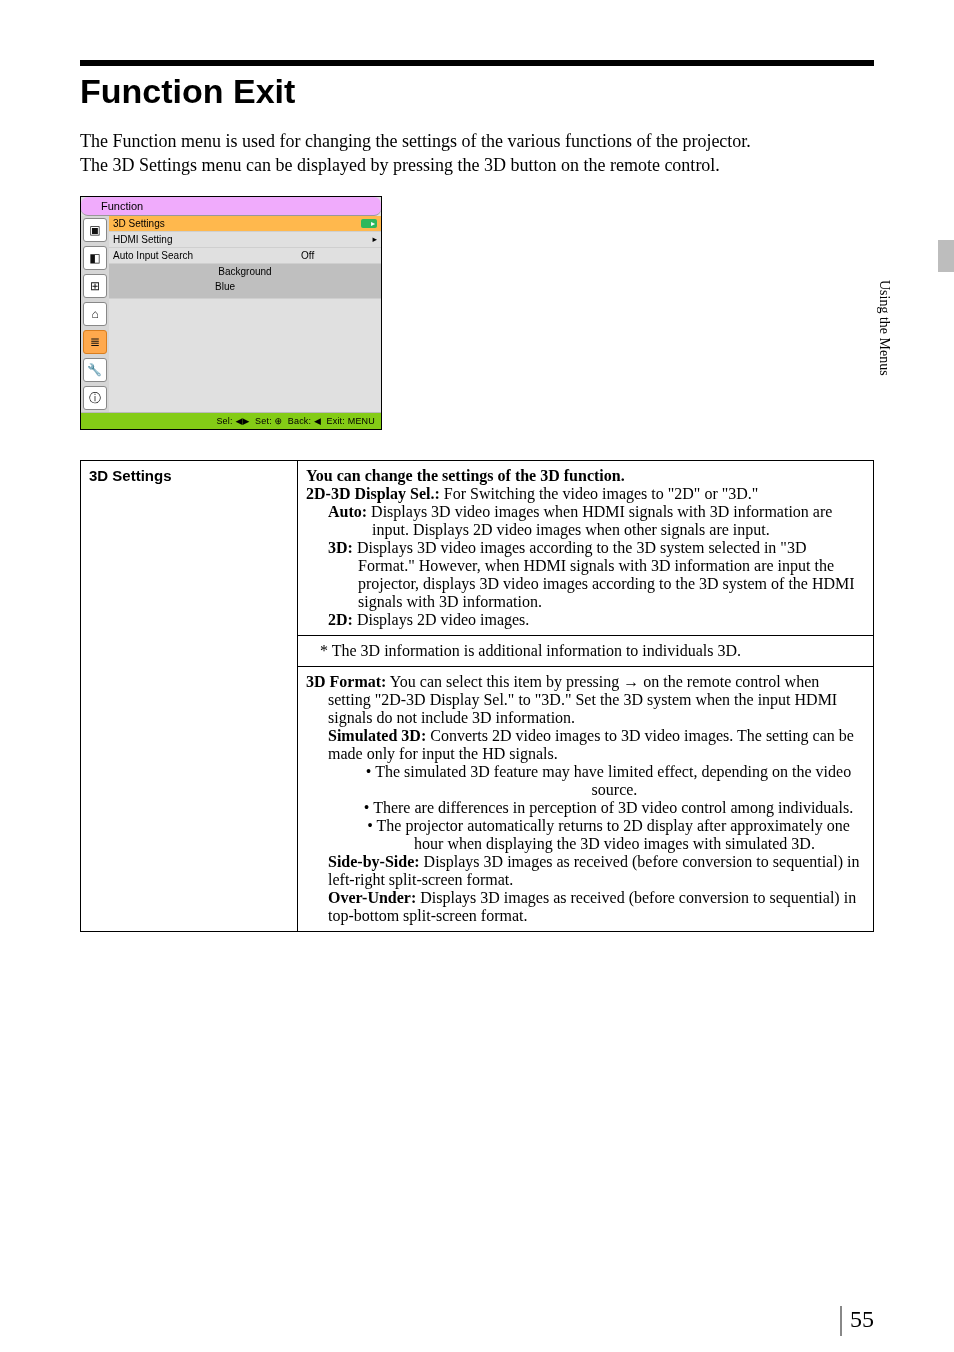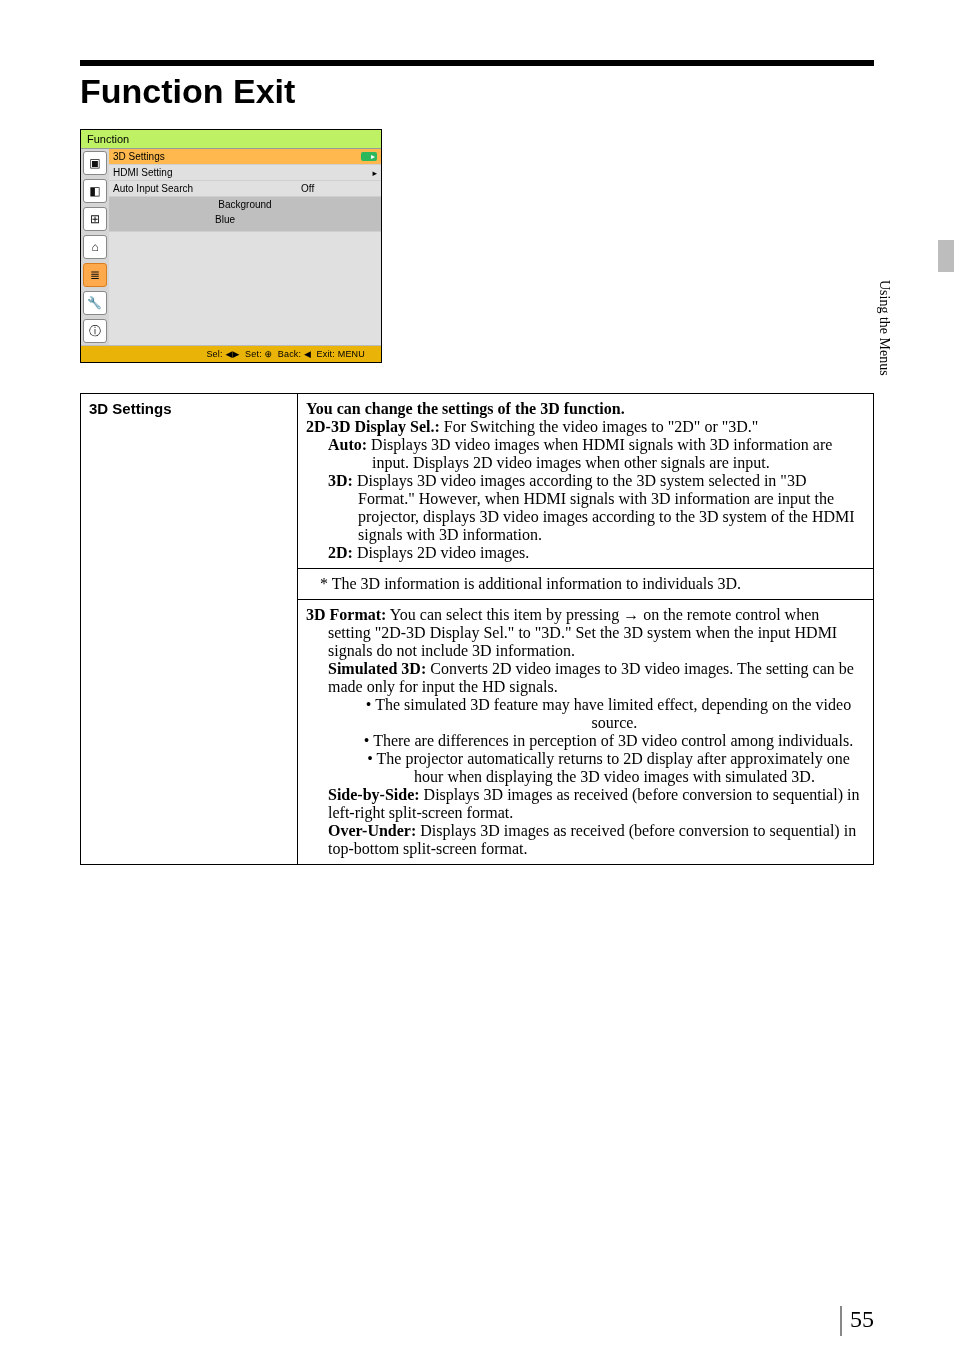--- a/index.html
+++ b/index.html
@@ -53,24 +53,25 @@
   
   .menu-box {
     width: 300px;
     border: 1px solid #000;
     font-family: Arial, Helvetica, sans-serif;
     font-size: 10px;
     background: #e0e0e0;
     margin-bottom: 30px;
   }
   .menu-title {
-    background: #bef264;
-    padding: 3px 6px;
+    background: #f0abfc;
+    padding: 3px 20px;
     font-size: 11px;
     border-bottom: 1px solid #999;
+    border-radius: 7px;
   }
   .menu-body {
     display: flex;
   }
   .menu-icons {
     width: 28px;
     display: flex;
     flex-direction: column;
     align-items: center;
     padding: 2px 0;
@@ -118,22 +119,22 @@
     padding: 0 2px;
     font-size: 8px;
   }
   .menu-row.dark {
     background: #bfbfbf;
     flex-direction: column;
   }
   .menu-footer {
     text-align: right;
     font-size: 9px;
-    padding: 3px 16px;
-    background: #eab308;
+    padding: 3px 6px;
+    background: #84cc16;
     border-top: 1px solid #bbb;
     letter-spacing: 0.2px;
   }
 
   
   table.spec {
     border-collapse: collapse;
     width: 100%;
     font-size: 16px;
   }
@@ -169,20 +170,24 @@
     margin-right: 8px;
   }
 </style>
 </head>
 <body>
 
 <div class="page">
   <div class="top-rule"></div>
   <h1 class="title">Function Exit</h1>
 
+  <div class="intro">
+    <span>The Function menu is used for changing the settings of the various functions of the projector.</span><br>
+    <span>The 3D Settings menu can be displayed by pressing the 3D button on the remote control.</span>
+  </div>
 
   <div class="side-tab-gray"></div>
   <div class="side-text">Using the Menus</div>
 
   <div class="menu-box">
     <div class="menu-title">Function</div>
     <div class="menu-body">
       <div class="menu-icons">
         <div class="mi">▣</div>
         <div class="mi">◧</div>

